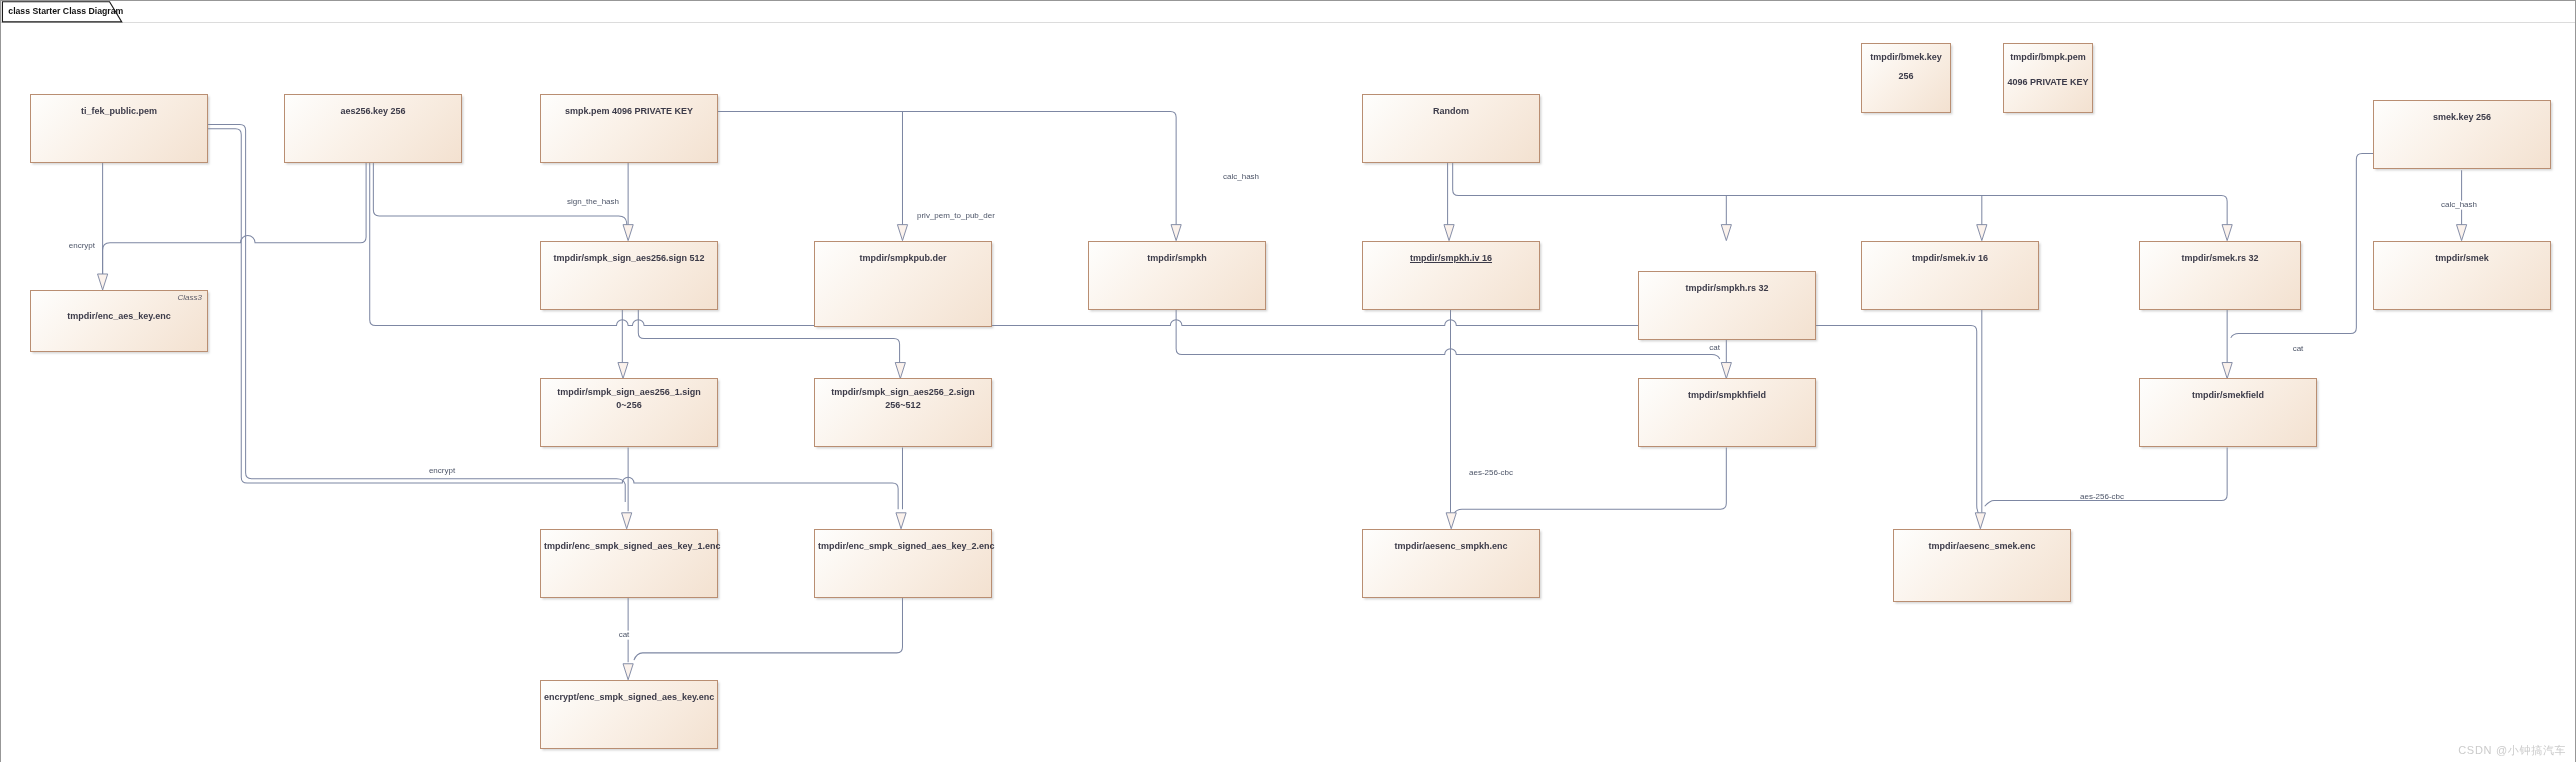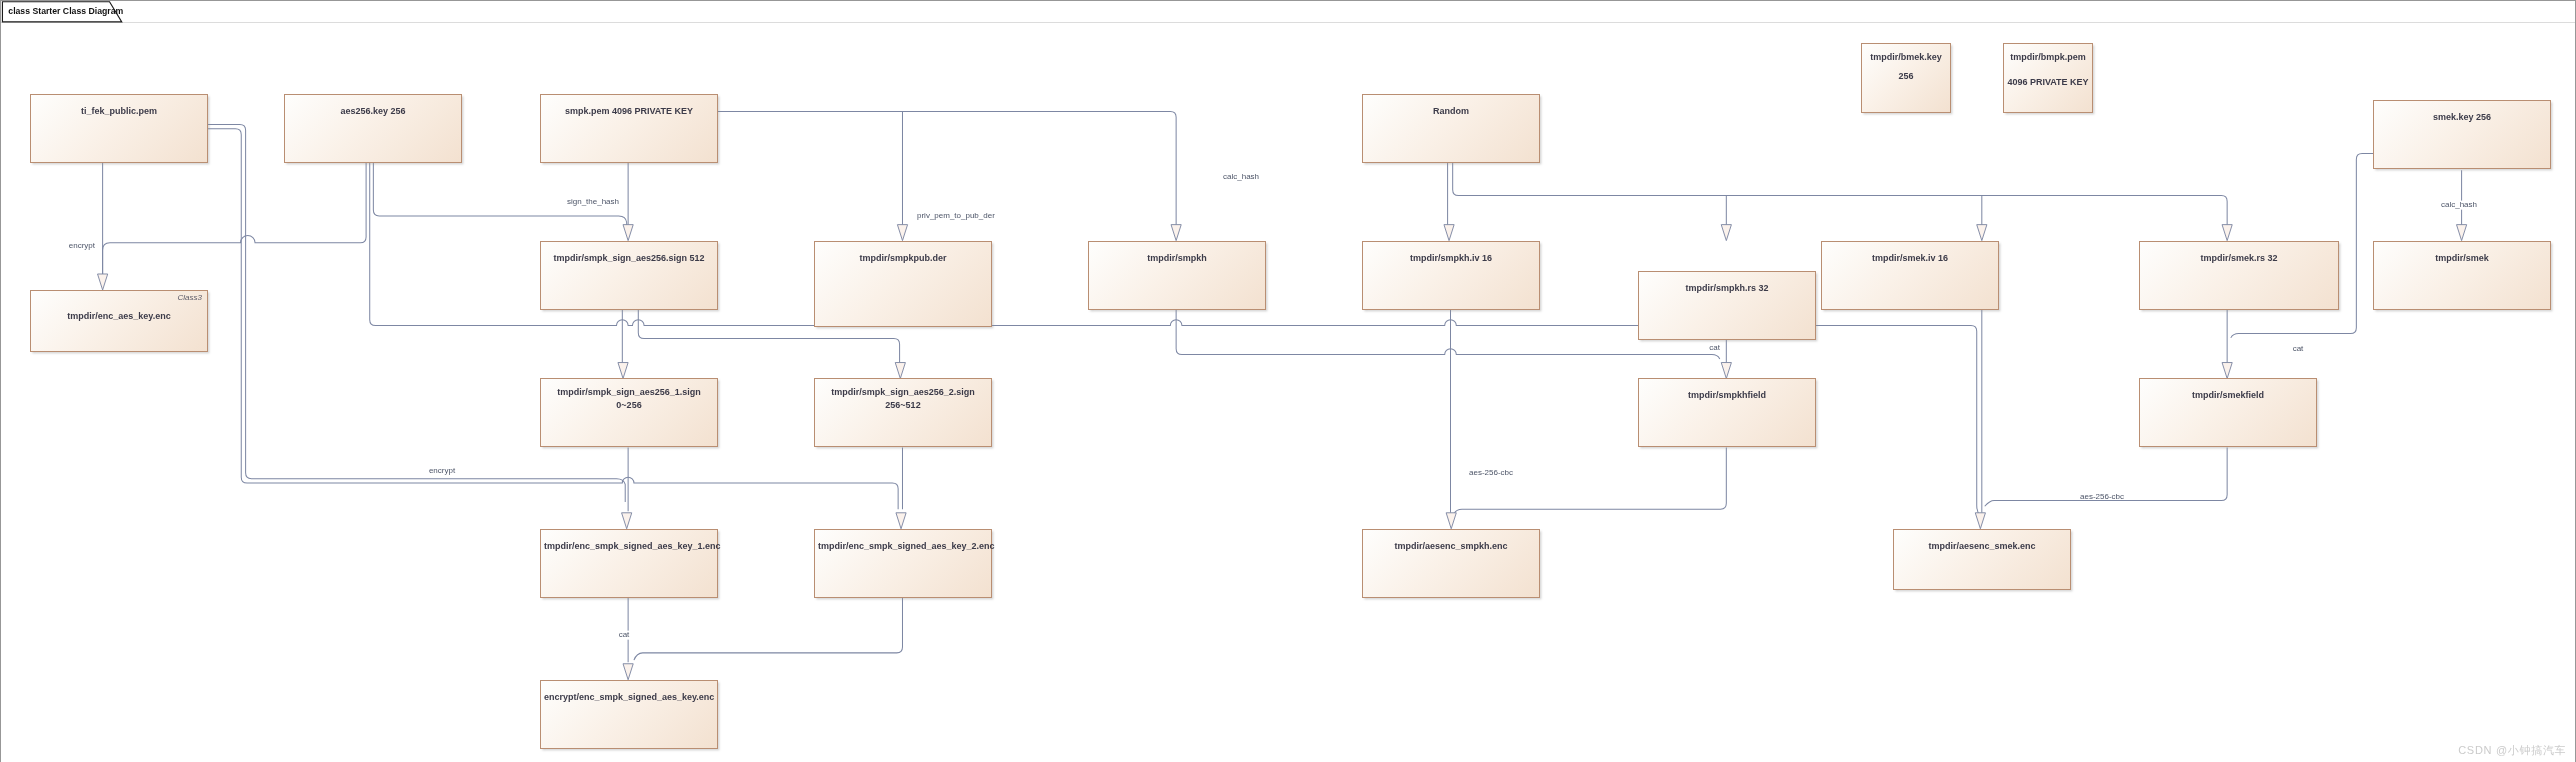--- a/index.html
+++ b/index.html
@@ -129,29 +129,29 @@
       <div class="node" style="left: 539px; top: 240px; width: 178px; height: 69px;">
         <div class="lbl" style="top: 10.2px;">tmpdir/smpk_sign_aes256.sign 512</div>
       </div>
       <div class="node" style="left: 813px; top: 240px; width: 178px; height: 86px;">
         <div class="lbl" style="top: 10.2px;">tmpdir/smpkpub.der</div>
       </div>
       <div class="node" style="left: 1087px; top: 240px; width: 178px; height: 69px;">
         <div class="lbl" style="top: 10.2px;">tmpdir/smpkh</div>
       </div>
       <div class="node" style="left: 1361px; top: 240px; width: 178px; height: 69px;">
-        <div class="lbl" style="top: 10.2px;">tmpdir/smpkh.iv 16</div>
+        <div class="lbl" style="top: 10.2px; text-decoration: underline;">tmpdir/smpkh.iv 16</div>
       </div>
       <div class="node" style="left: 1637px; top: 240px; width: 178px; height: 69px; margin-top: 30px;">
         <div class="lbl" style="top: 10.2px;">tmpdir/smpkh.rs 32</div>
       </div>
-      <div class="node" style="left: 1820px; top: 240px; width: 178px; height: 69px;">
+      <div class="node" style="left: 1860px; top: 240px; width: 178px; height: 69px;">
         <div class="lbl" style="top: 10.2px;">tmpdir/smek.iv 16</div>
       </div>
-      <div class="node" style="left: 2138px; top: 240px; width: 200px; height: 69px; text-decoration: underline;">
+      <div class="node" style="left: 2138px; top: 240px; width: 162px; height: 69px; text-decoration: underline;">
         <div class="lbl" style="top: 10.2px;">tmpdir/smek.rs 32</div>
       </div>
       <div class="node" style="left: 2372px; top: 240px; width: 178px; height: 69px;">
         <div class="lbl" style="top: 10.2px;">tmpdir/smek</div>
       </div>
       <div class="node" style="left: 29px; top: 289px; width: 178px; height: 62px;">
         <div class="stereo">Class3</div>
         <div class="lbl" style="top: 19px;">tmpdir/enc_aes_key.enc</div>
       </div>
       <div class="node" style="left: 539px; top: 377px; width: 178px; height: 69px;">
@@ -170,21 +170,21 @@
       </div>
       <div class="node" style="left: 539px; top: 528px; width: 178px; height: 69px;">
         <div class="lbl" style="top: 10.2px;">tmpdir/enc_smpk_signed_aes_key_1.enc</div>
       </div>
       <div class="node" style="left: 813px; top: 528px; width: 178px; height: 69px;">
         <div class="lbl" style="top: 10.2px;">tmpdir/enc_smpk_signed_aes_key_2.enc</div>
       </div>
       <div class="node" style="left: 1361px; top: 528px; width: 178px; height: 69px;">
         <div class="lbl" style="top: 10.2px;">tmpdir/aesenc_smpkh.enc</div>
       </div>
-      <div class="node" style="left: 1892px; top: 528px; width: 178px; height: 61px;">
+      <div class="node" style="left: 1892px; top: 528px; width: 178px; height: 73px;">
         <div class="lbl" style="top: 10.2px;">tmpdir/aesenc_smek.enc</div>
       </div>
       <div class="node" style="left: 539px; top: 679px; width: 178px; height: 69px;">
         <div class="lbl" style="top: 10.2px;">encrypt/enc_smpk_signed_aes_key.enc</div>
       </div>
     </div>
   <div id="elabels">
       <div class="elabel anchor-end" style="left: 94px; top: 245px;">encrypt</div>
       <div class="elabel anchor-end" style="left: 618px; top: 201px;">sign_the_hash</div>
       <div class="elabel anchor-start" style="left: 916px; top: 215px;">priv_pem_to_pub_der</div>

